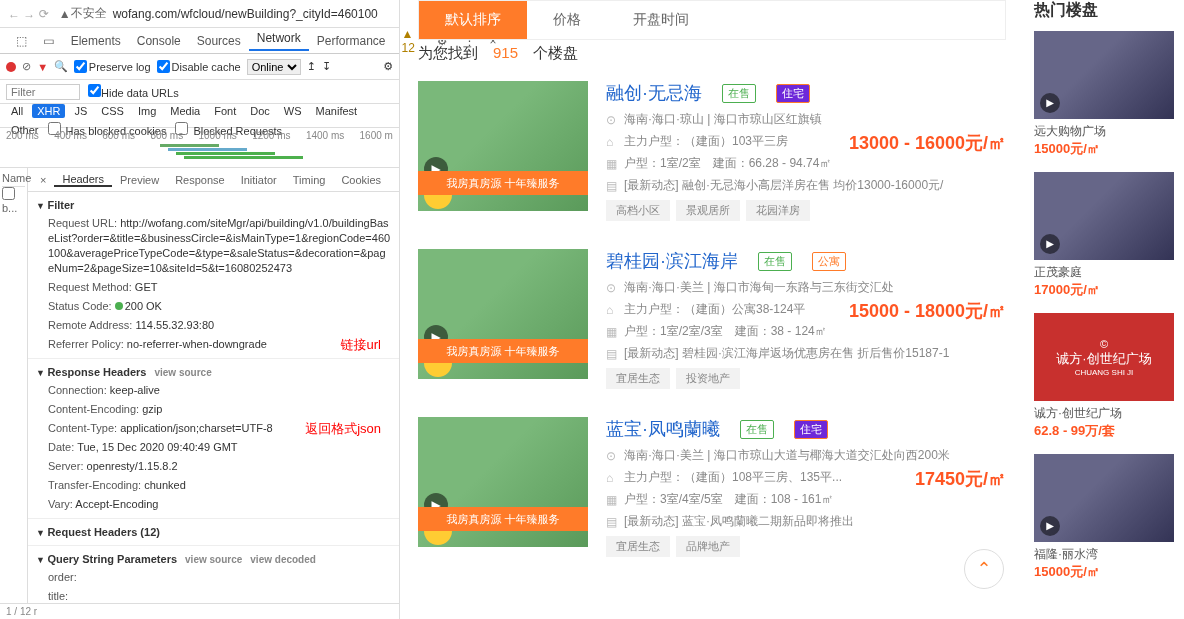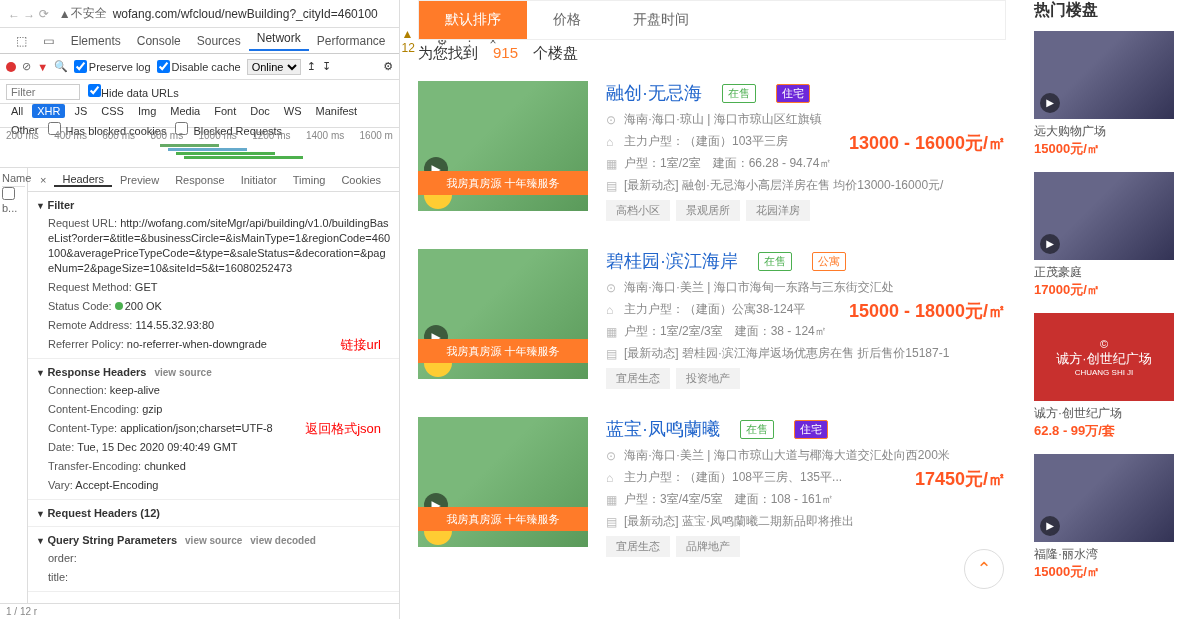--- a/index.html
+++ b/index.html
@@ -180,20 +180,21 @@
         <div class="kv"><b>Referrer Policy:</b> <span class="v">no-referrer-when-downgrade</span>
           <span class="annot" style="float:right;margin-right:10px">链接url</span></div>
       </div>
       <div class="section">
         <div class="section-hdr"><span>Response Headers</span><span class="vs">view source</span></div>
         <div class="kv"><b>Connection:</b> <span class="v">keep-alive</span></div>
         <div class="kv"><b>Content-Encoding:</b> <span class="v">gzip</span></div>
         <div class="kv"><b>Content-Type:</b> <span class="v">application/json;charset=UTF-8</span>
           <span class="annot" style="float:right;margin-right:10px">返回格式json</span></div>
         <div class="kv"><b>Date:</b> <span class="v">Tue, 15 Dec 2020 09:40:49 GMT</span></div>
+        <div class="kv"><b>Server:</b> <span class="v">openresty/1.15.8.2</span></div>
         <div class="kv"><b>Transfer-Encoding:</b> <span class="v">chunked</span></div>
         <div class="kv"><b>Vary:</b> <span class="v">Accept-Encoding</span></div>
       </div>
       <div class="section">
         <div class="section-hdr">Request Headers (12)</div>
       </div>
       <div class="section" style="position:relative">
         <div class="section-hdr"><span>Query String Parameters</span><span class="vs">view source</span><span class="vs">view decoded</span></div>
         <div id="params-list">
               <div class="kv"><b>order:</b> <span class="v"></span></div>

